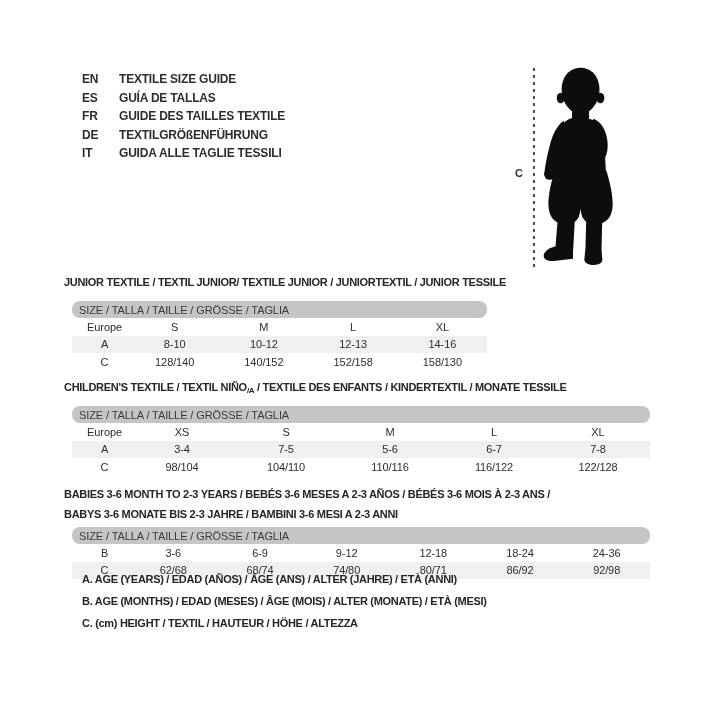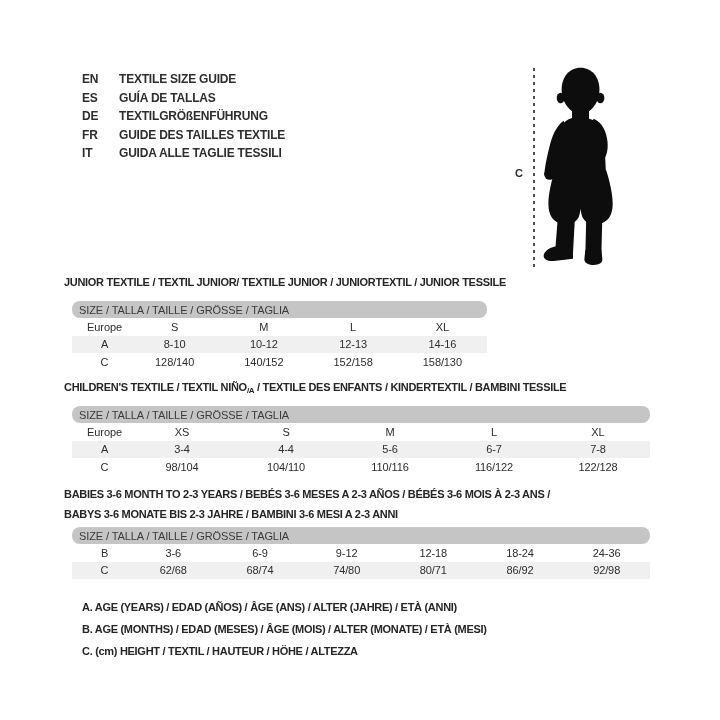--- a/index.html
+++ b/index.html
@@ -35,44 +35,44 @@
     background:#c5c5c5;color:#3a3a3a;text-align:left;padding-left:7px;height:17px;
     letter-spacing:-0.1px;
     border-radius:8px;
   }
   table.sizes tr.shade td{background:#f0f0f0;}
   .t1{width:415px;top:301px;}
   .t2{width:578px;top:406px;}
   .t3{width:578px;top:527px;}
   col.c-label{width:58px;}
   
-  .notes{position:absolute;left:82px;top:596px;font-size:11px;font-weight:bold;
+  .notes{position:absolute;left:82px;top:568px;font-size:11px;font-weight:bold;
     letter-spacing:-0.3px;line-height:22px;color:#252525;}
 </style>
 </head>
 <body>
 
 <div class="page">
 
   <div class="lang-block">
     <div class="lang-row">
       <span class="lang-code">EN</span>
       <span class="lang-label">TEXTILE SIZE GUIDE</span>
     </div>
     <div class="lang-row">
       <span class="lang-code">ES</span>
       <span class="lang-label">GUÍA DE TALLAS</span>
     </div>
     <div class="lang-row">
+      <span class="lang-code">FR</span>
+      <span class="lang-label">GUIDE DES TAILLES TEXTILE</span>
+    </div>
+    <div class="lang-row">
       <span class="lang-code">DE</span>
       <span class="lang-label">TEXTILGRÖßENFÜHRUNG</span>
-    </div>
-    <div class="lang-row">
-      <span class="lang-code">FR</span>
-      <span class="lang-label">GUIDE DES TAILLES TEXTILE</span>
     </div>
     <div class="lang-row">
       <span class="lang-code">IT</span>
       <span class="lang-label">GUIDA ALLE TAGLIE TESSILI</span>
     </div>
   </div>
 
   <div class="figure-line"></div>
   <div class="figure-c">C</div>
   <svg class="baby-svg" viewBox="0 0 100 220" aria-hidden="true">
@@ -130,21 +130,21 @@
       <tr>
         <td class="lbl">C</td>
         <td>128/140</td>
         <td>140/152</td>
         <td>152/158</td>
         <td>158/130</td>
       </tr>
     </tbody>
   </table>
 
-  <div class="sec-title" style="top:381px"><span>CHILDREN'S TEXTILE / TEXTIL NIÑO</span><span class="sub">/A</span><span> / TEXTILE DES ENFANTS / KINDERTEXTIL / BAMBINI TESSILE</span></div>
+  <div class="sec-title" style="top:381px"><span>CHILDREN'S TEXTILE / TEXTIL NIÑO</span><span class="sub">/A</span><span> / TEXTILE DES ENFANTS / KINDERTEXTIL / MONATE TESSILE</span></div>
   <table class="sizes t2">
     <colgroup>
         <col class="c-label">
         <col>
         <col>
         <col>
         <col>
         <col>
       </colgroup>
     <tbody>
@@ -155,21 +155,21 @@
         <td class="lbl">Europe</td>
         <td>XS</td>
         <td>S</td>
         <td>M</td>
         <td>L</td>
         <td>XL</td>
       </tr>
       <tr class="shade">
         <td class="lbl">A</td>
         <td>3-4</td>
-        <td>4-4</td>
+        <td>7-5</td>
         <td>5-6</td>
         <td>6-7</td>
         <td>7-8</td>
       </tr>
       <tr>
         <td class="lbl">C</td>
         <td>98/104</td>
         <td>104/110</td>
         <td>110/116</td>
         <td>116/122</td>

